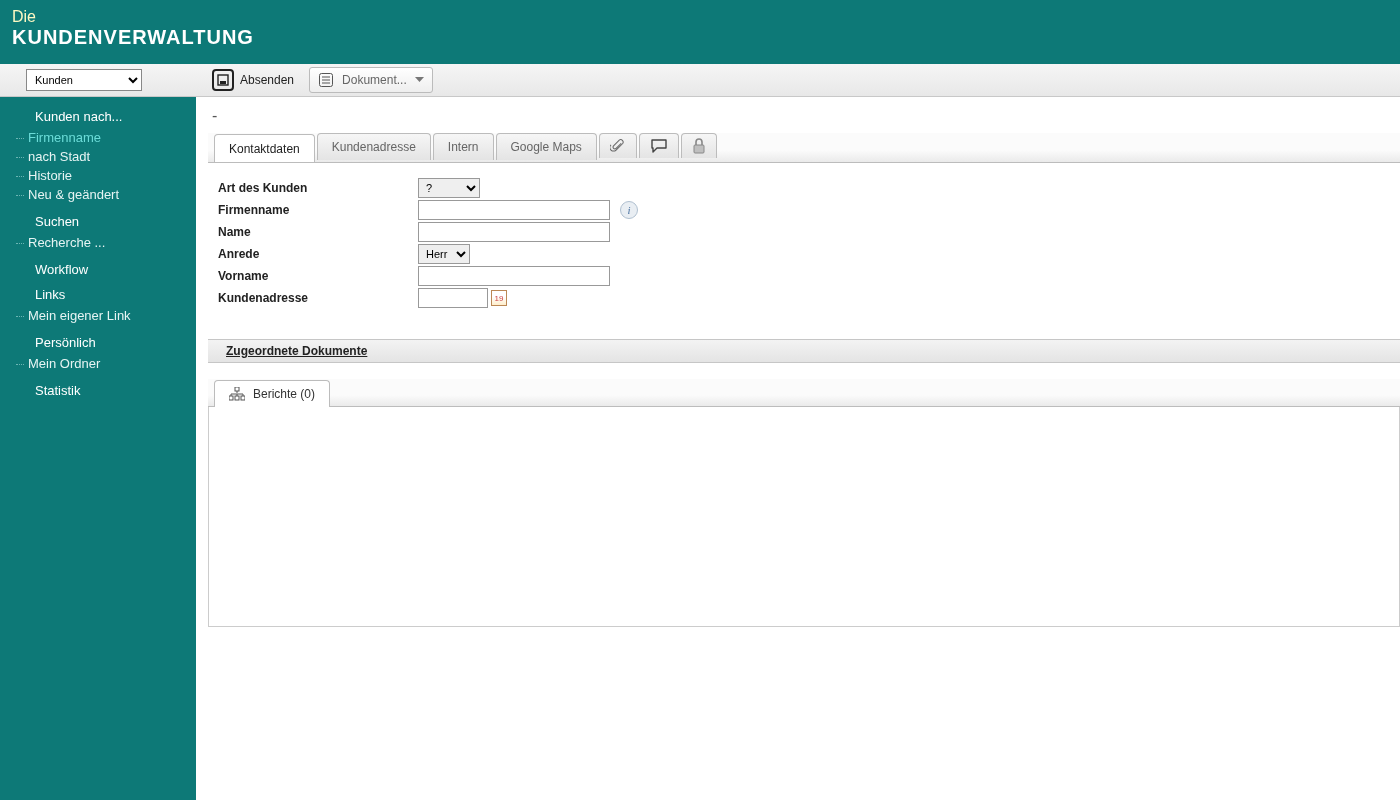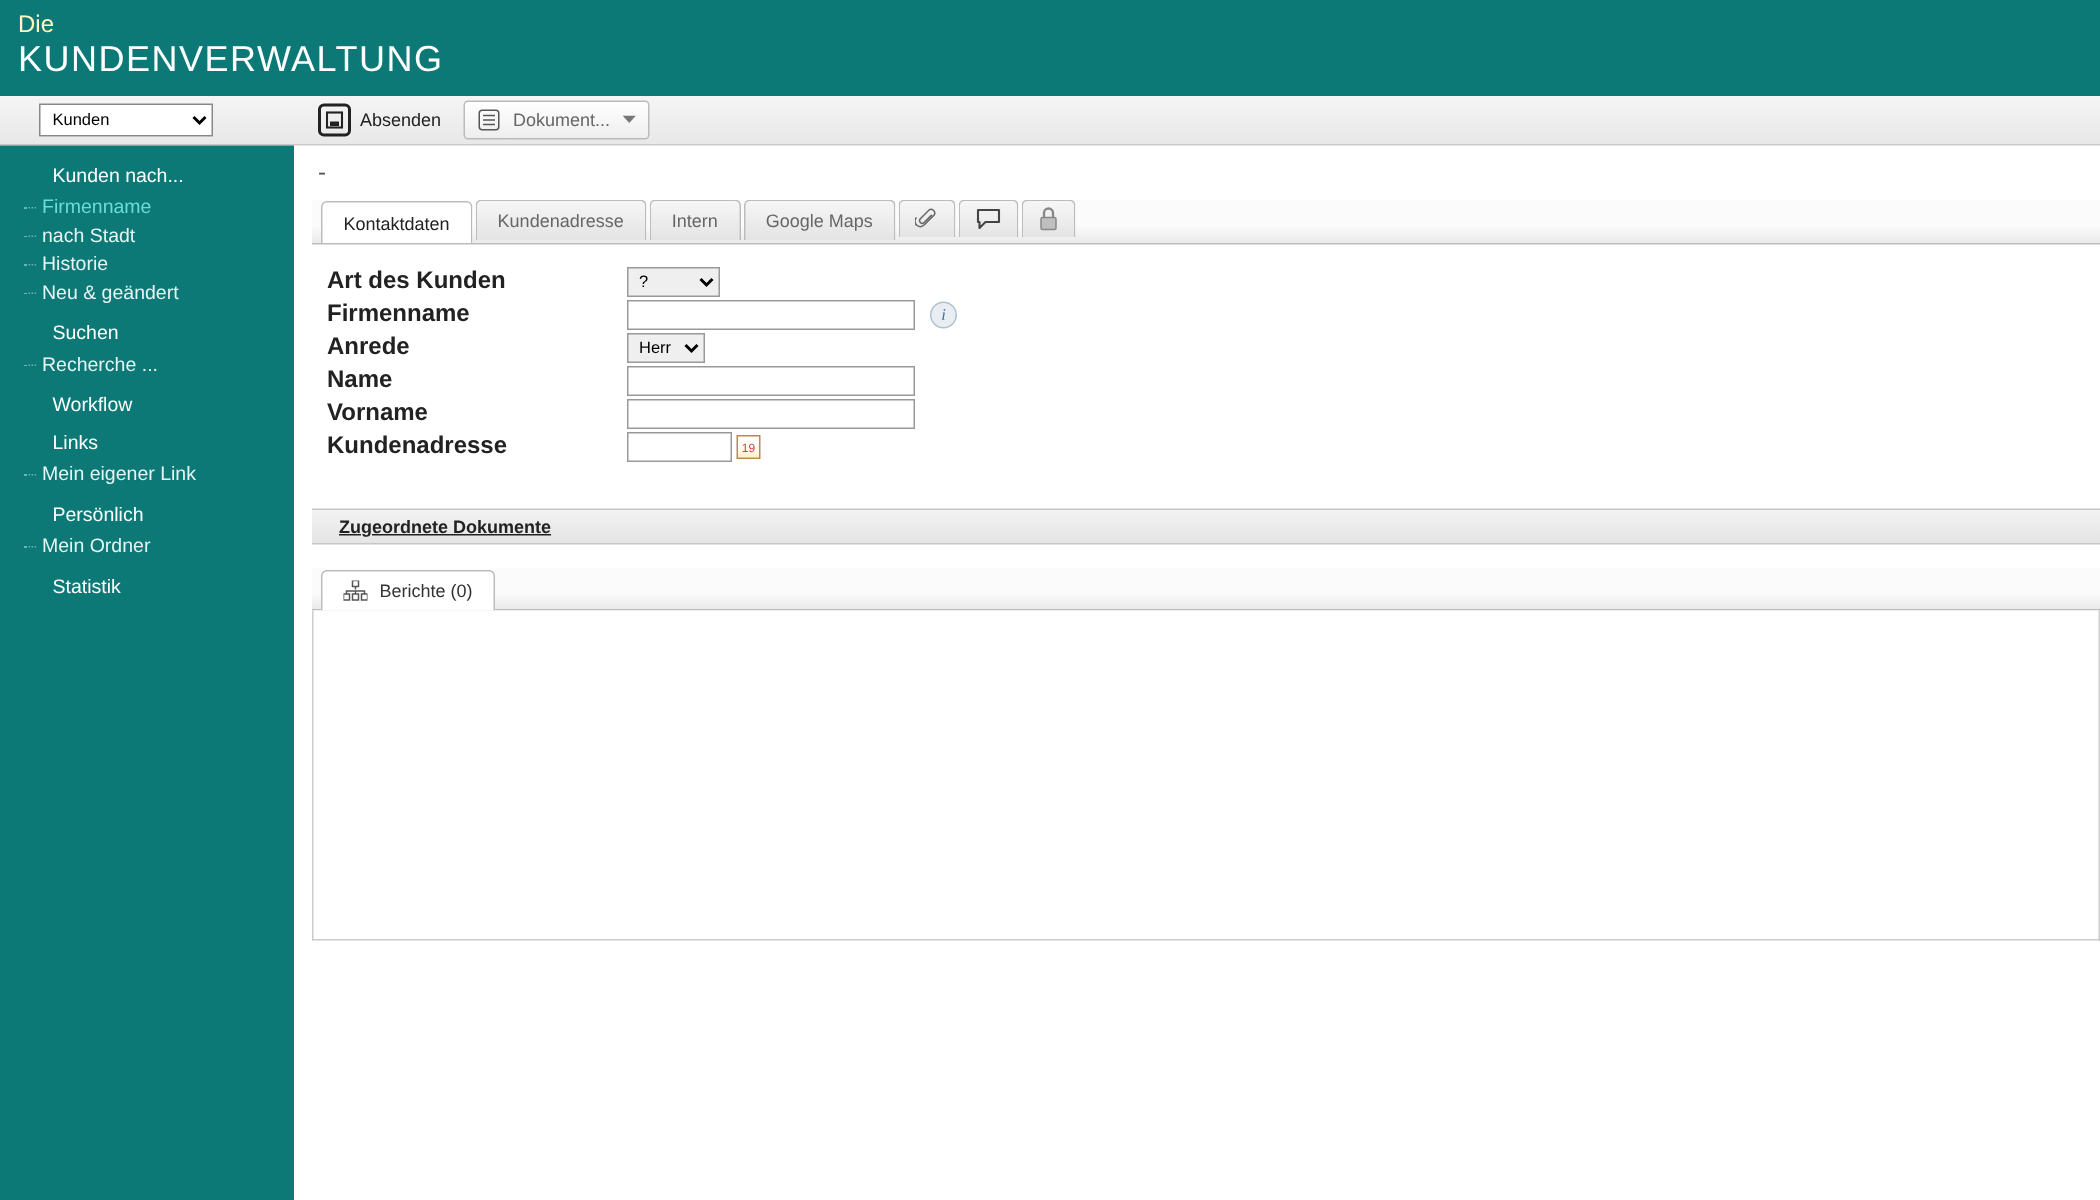--- a/index.html
+++ b/index.html
@@ -1,20 +1,20 @@
 <!DOCTYPE html>
 <html><head>
 <meta charset="utf-8">
 <style>
 * { box-sizing: border-box; margin: 0; padding: 0; }
 body { font-family: Verdana, Arial, sans-serif; font-size: 12px; color: #333; background: #fff; width: 1400px; height: 800px; overflow: hidden; }
 
 .header { background: #0d7977; height: 64px; padding: 8px 12px; }
 .header-small { color: #fef9c3; font-size: 16px; font-weight: 300; font-family: Liberation Sans, sans-serif; }
-.header-big { color: #fff; font-size: 24px; font-weight: 400; font-family: 'Segoe UI Light', 'Segoe UI', Arial, sans-serif; letter-spacing: 1px; }
+.header-big { color: #fff; font-size: 20px; font-weight: 700; font-family: 'Segoe UI Light', 'Segoe UI', Arial, sans-serif; letter-spacing: 1px; }
 
 .toolbar { background: linear-gradient(#f5f5f5, #e8e8e8); height: 33px; border-bottom: 1px solid #c8c8c8; display: flex; align-items: center; padding: 0 0 0 26px; gap: 70px; }
 .tb-select { width: 116px; height: 22px; border: 1px solid #888; font-size: 11px; padding: 1px 4px; background: #fff; }
 .tb-group { display: flex; align-items: center; gap: 15px; }
 .tb-btn { display: flex; align-items: center; gap: 6px; cursor: pointer; font-size: 12px; color: #222; }
 .tb-icon-box { width: 22px; height: 22px; border: 2px solid #222; border-radius: 4px; display: flex; align-items: center; justify-content: center; }
 .tb-dropdown { border: 1px solid #bbb; background: linear-gradient(#fff,#eee); border-radius: 3px; height: 26px; display: flex; align-items: center; padding: 0 8px; gap: 8px; color: #666; font-size: 12px; cursor: pointer; min-width: 120px; }
 
 .layout { display: flex; height: calc(800px - 97px); }
 
@@ -28,21 +28,21 @@
 .main { flex: 1; padding: 10px 0 0 12px; overflow: hidden; }
 .breadcrumb { font-size: 16px; color: #555; padding: 0 0 8px 4px; }
 
 .tabstrip { display: flex; align-items: flex-start; border-bottom: 1px solid #bcbcbc; background: linear-gradient(#fbfbfb 60%, #eaeaea); height: 30px; padding-left: 6px; }
 .tab { border: 1px solid #bcbcbc; border-bottom: none; background: linear-gradient(#f6f6f6,#e4e4e4); color: #666; font-size: 12px; padding: 6px 14px; margin-right: 2px; border-radius: 4px 4px 0 0; cursor: pointer; display: flex; align-items: center; justify-content: center; }
 .tab.active { background: #fff; color: #222; position: relative; top: 1px; padding-top: 7px; }
 .tab.icon-only { padding: 4px 10px; }
 
 .form-area { padding: 14px 0 30px 10px; }
 .form-row { display: flex; align-items: center; height: 22px; margin-bottom: 0; }
-.form-label { width: 200px; font-weight: bold; font-size: 16px; color: #222; }
+.form-label { width: 200px; font-weight: bold; font-size: 12px; color: #222; }
 .form-row select, .form-row input[type=text] { border: 1px solid #999; height: 20px; font-size: 11px; padding: 0 3px; }
 select.tiny { width: 62px; }
 select.salut { width: 52px; }
 input.wide { width: 192px; }
 input.dob { width: 70px; }
 .info-icon { width: 18px; height: 18px; margin-left: 10px; border-radius: 50%; background: #e9eef3; border: 1px solid #b0c0d0; color: #4870a0; font-style: italic; font-family: Georgia, serif; font-size: 11px; display: flex; align-items: center; justify-content: center; cursor: pointer; }
 .cal-icon { width: 16px; height: 16px; border: 1px solid #b85; background: linear-gradient(#fff 40%, #ffeecc); margin-left: 3px; display: flex; align-items: center; justify-content: center; font-size: 8px; color: #c44; cursor: pointer; }
 
 .section-header { background: linear-gradient(#f3f3f3, #e4e4e4); border-top: 1px solid #c6c6c6; border-bottom: 1px solid #c6c6c6; padding: 4px 18px; font-weight: bold; font-size: 12px; color: #222; text-decoration: underline; }
 .subtabs { display: flex; border-bottom: 1px solid #bcbcbc; background: linear-gradient(#fbfbfb 60%, #eaeaea); height: 28px; padding-left: 6px; margin-top: 16px; }
@@ -150,26 +150,26 @@
       <div class="form-row">
         <div class="form-label">Art des Kunden</div>
         <select class="tiny"><option>?</option></select>
       </div>
       <div class="form-row">
         <div class="form-label">Firmenname</div>
         <input type="text" class="wide" value="" style="">
         <div class="info-icon">i</div>
       </div>
       <div class="form-row">
+        <div class="form-label">Name</div>
+        <input type="text" class="wide" value="" style="">
+      </div>
+      <div class="form-row">
         <div class="form-label">Anrede</div>
         <select class="salut"><option>Herr</option></select>
-      </div>
-      <div class="form-row">
-        <div class="form-label">Name</div>
-        <input type="text" class="wide" value="" style="">
       </div>
       <div class="form-row">
         <div class="form-label">Vorname</div>
         <input type="text" class="wide" value="" style="">
       </div>
       <div class="form-row">
         <div class="form-label">Kundenadresse</div>
         <input type="text" class="dob" value="" style="">
         <div class="cal-icon">19</div>
       </div>

